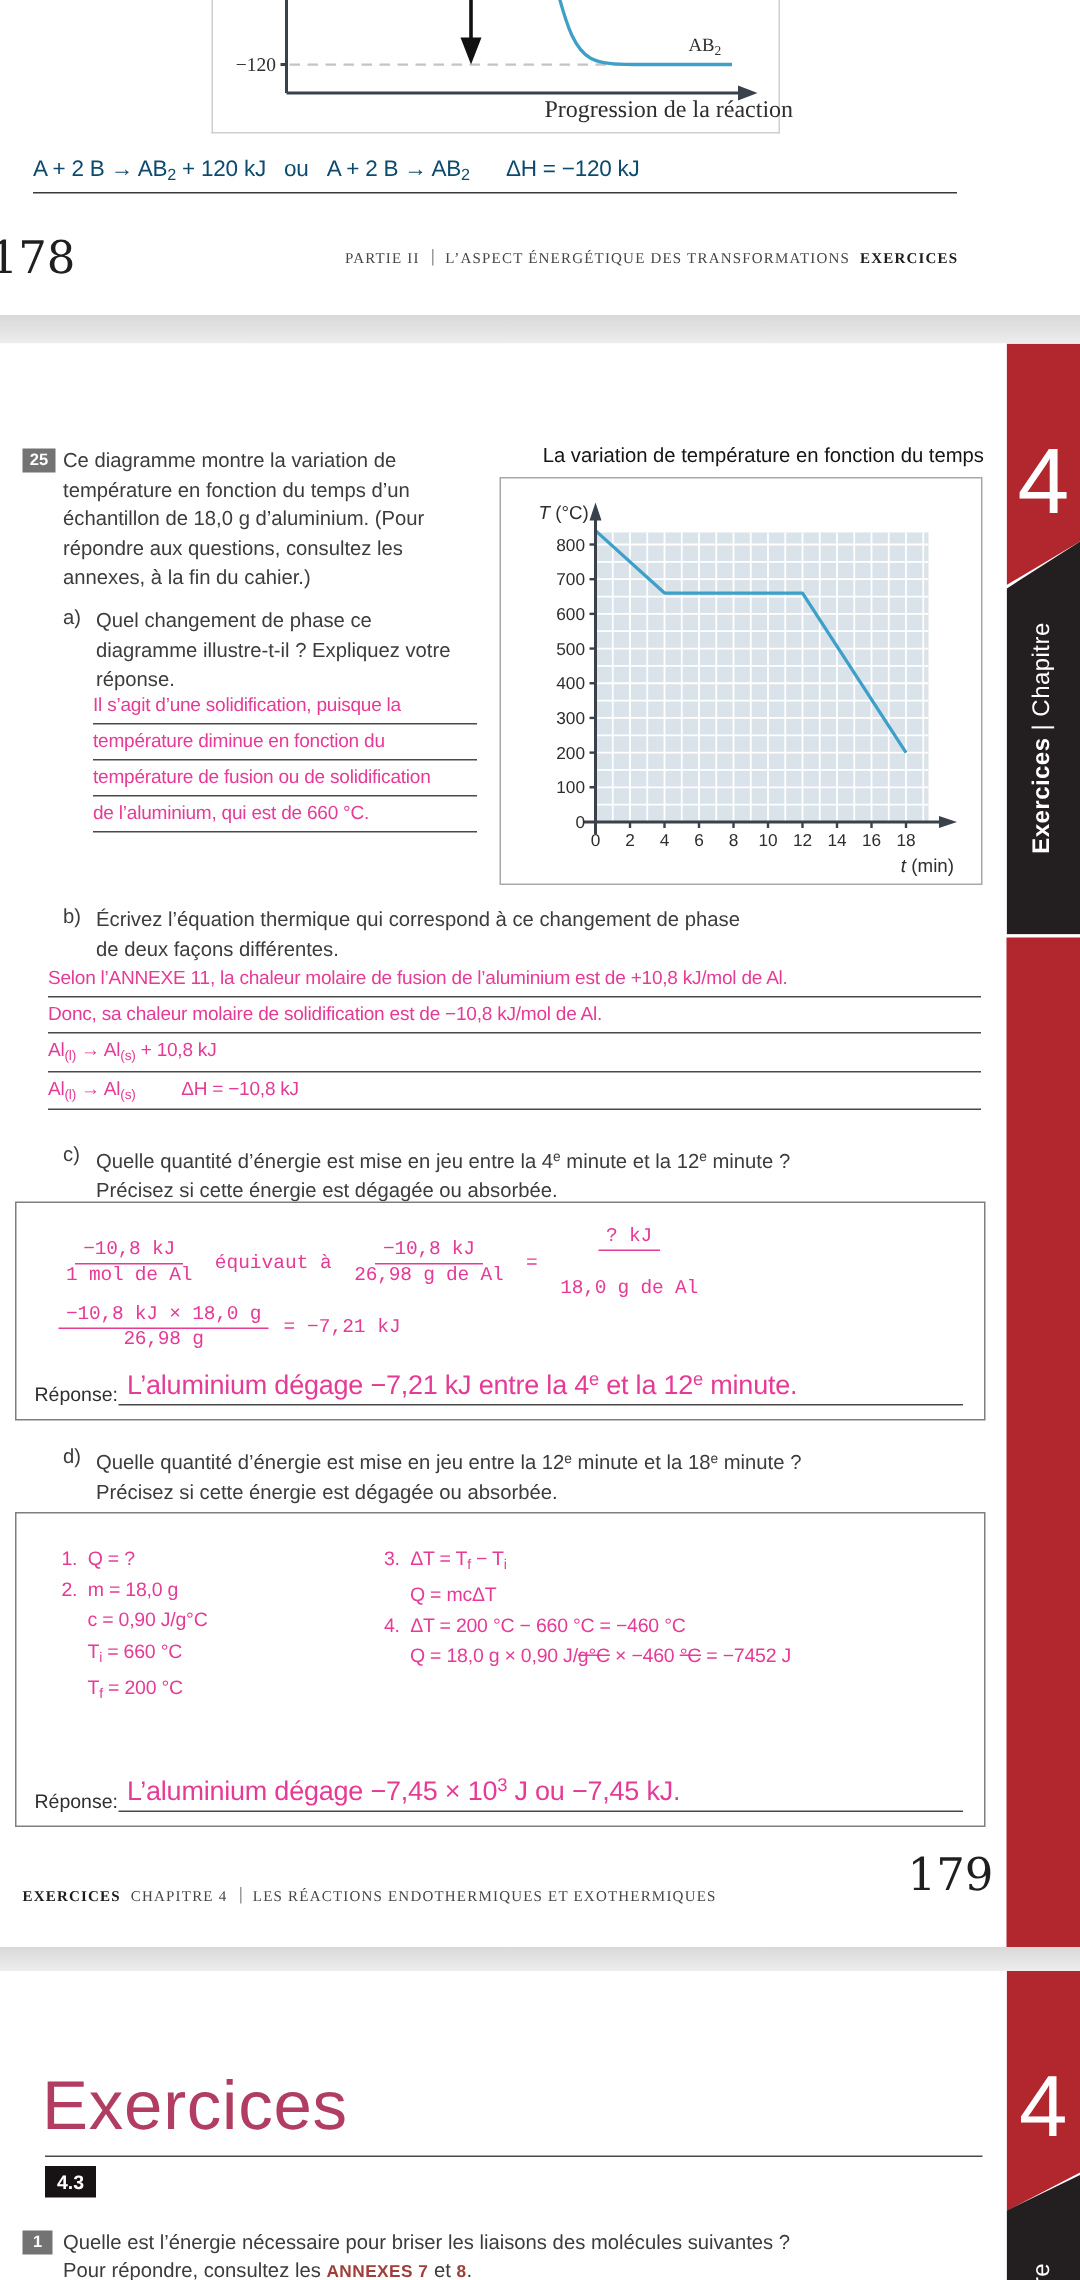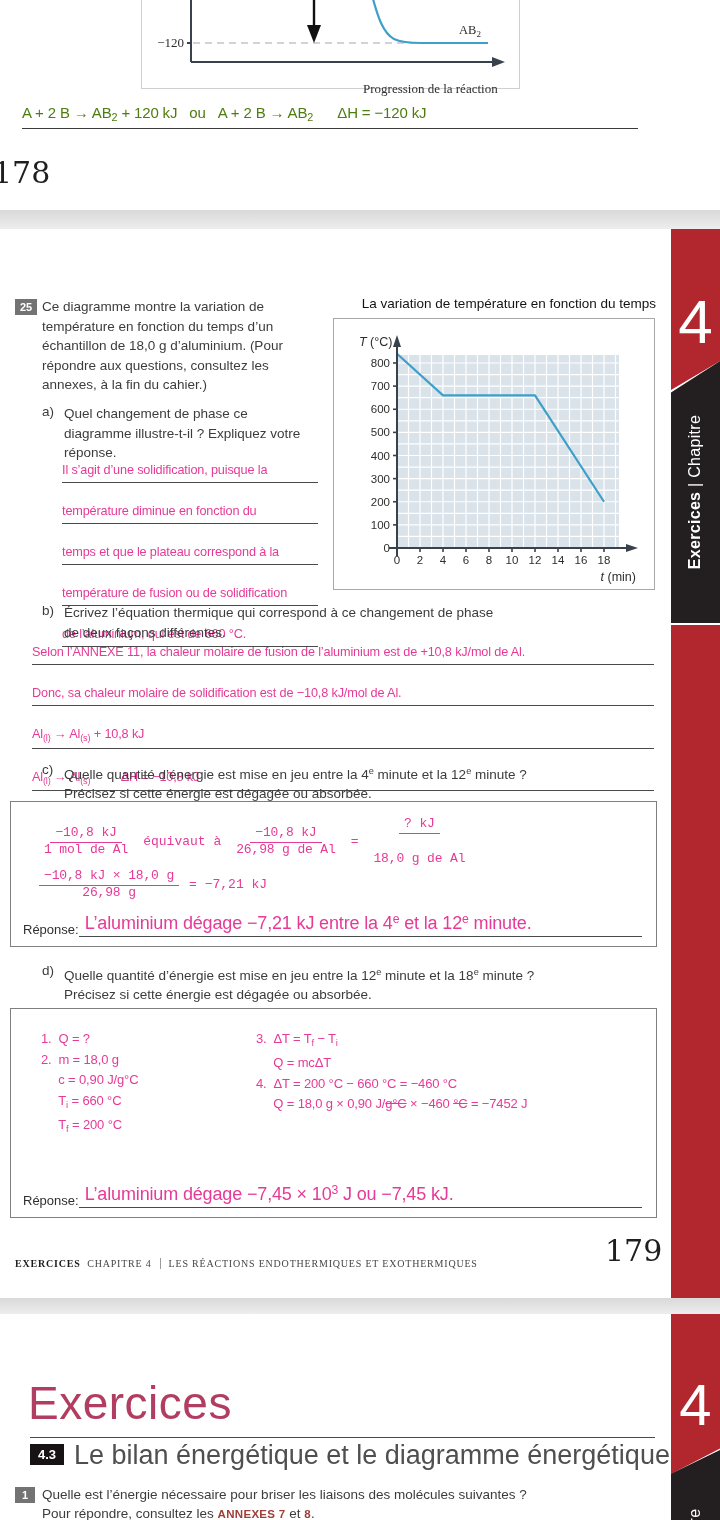--- a/index.html
+++ b/index.html
@@ -7,23 +7,23 @@
        font-family:"Liberation Sans",sans-serif;}
   #screen{position:relative;width:720px;height:1520px;overflow:hidden;background:#fff;}
   .abs{position:absolute;}
   .nowrap{white-space:nowrap;}
 
   
   .band{left:0;width:720px;background:linear-gradient(#d9d9d9,#ededed);}
 
   
   .body-txt{font-size:13.5px;line-height:19.5px;color:#3c3c3c;}
-  .pink{color:#4d7c0f;letter-spacing:-0.15px;}
+  .pink{color:#0c4a6e;letter-spacing:-0.15px;}
   .ans{font-size:12.7px;color:#e63a97;letter-spacing:-0.15px;white-space:nowrap;}
-  .ans-item{padding-bottom:5px;border-bottom:1px solid #4a4a4a;margin-bottom:21px;
+  .ans-item{padding-bottom:5px;border-bottom:1px solid #4a4a4a;margin-bottom:4px;
             font-size:12.7px;color:#e63a97;letter-spacing:-0.15px;white-space:nowrap;}
   .caps{font-family:"Liberation Serif",serif;font-size:10px;letter-spacing:0.8px;color:#46464a;}
   .caps b{color:#1c1c1c;}
   .caps .bar{display:inline-block;border-left:1px solid #9a9a9a;height:11px;
              margin:0 8px;vertical-align:-2px;}
   .pagenum{font-family:"DejaVu Serif",serif;font-size:30px;color:#1f1f1f;}
   sub{font-size:72%;vertical-align:-0.3em;}
   sup{font-size:68%;vertical-align:0.5em;}
   .strike{text-decoration:line-through;}
   .qlabel{font-size:13.5px;color:#3c3c3c;}
@@ -81,27 +81,30 @@
         <line x1="172" y1="0" x2="172" y2="28" stroke="#111" stroke-width="2.4"></line>
         <polygon points="165,26 179,26 172,44" fill="#111"></polygon>
 
         <line x1="49" y1="0" x2="49" y2="63" stroke="#39424c" stroke-width="2"></line>
         <line x1="45" y1="44" x2="49" y2="44" stroke="#39424c" stroke-width="2"></line>
         <line x1="49" y1="63" x2="352" y2="63" stroke="#39424c" stroke-width="2"></line>
         <polygon points="350,58 350,68 363,63" fill="#39424c"></polygon>
       </svg>
       <div class="abs diag-label nowrap" style="left:2px;top:36px;width:40px;text-align:right;font-size:13px;">−120</div>
       <div class="abs diag-label nowrap" style="left:317px;top:24px;">AB<sub>2</sub></div>
-      <div class="abs diag-label nowrap" style="left:221px;top:82px;font-size:13px;">Progression de la réaction</div>
+      <div class="abs diag-label nowrap" style="left:221px;top:66px;font-size:16px;">Progression de la réaction</div>
     </div>
 
     <div class="abs pink nowrap" style="left:22px;top:104px;font-size:15px;">A + 2 B → AB<sub>2</sub> + 120 kJ&nbsp;&nbsp;&nbsp;ou&nbsp;&nbsp;&nbsp;A + 2 B → AB<sub>2</sub>&nbsp;&nbsp;&nbsp;&nbsp;&nbsp;&nbsp;ΔH = −120 kJ</div>
     <div class="abs" style="left:22px;top:128px;width:616px;border-top:1.5px solid #3a3a3a;"></div>
 
     <div class="abs pagenum" style="left:-7px;top:155px;">178</div>
+    <div class="abs caps nowrap" style="left:230px;top:166px;width:408px;text-align:right;">
+      <span>PARTIE II</span><span class="bar"></span><span>L’ASPECT ÉNERGÉTIQUE DES TRANSFORMATIONS</span>&nbsp;&nbsp;<b>EXERCICES</b>
+    </div>
   </div>
 
   <div class="abs band" style="top:210px;height:19px;"></div>
 
   <div class="abs" style="left:0;top:229px;width:720px;height:1069px;background:#fff;"></div>
 
   <div class="abs tab-red" style="left:671px;top:229px;width:49px;height:161px;
               clip-path:polygon(0 0,100% 0,100% 82%,0 100%);">
     <div class="abs tab-num" style="left:0;top:62px;width:49px;">4</div>
   </div>
@@ -122,21 +125,20 @@
 
   <div class="abs qlabel" style="left:42px;top:404px;">a)</div>
   <div class="abs body-txt" style="left:64px;top:404px;width:280px;">
       <div class="nowrap">Quel changement de phase ce</div>
       <div class="nowrap">diagramme illustre-t-il ? Expliquez votre</div>
       <div class="nowrap">réponse.</div>
     </div>
   <div class="abs" style="left:62px;top:463px;width:256px;">
       <div class="ans-item">Il s’agit d’une solidification, puisque la</div>
       <div class="ans-item">température diminue en fonction du</div>
-      <div class="ans-item">temps et que le plateau correspond à la</div>
       <div class="ans-item">température de fusion ou de solidification</div>
       <div class="ans-item">de l’aluminium, qui est de 660 °C.</div>
     </div>
 
   <div class="abs chart-title" style="left:330px;top:296px;width:326px;">La variation de température en fonction du temps</div>
   <div class="abs chart-box" style="left:333px;top:318px;width:320px;height:270px;">
     <svg id="tsvg" width="320" height="270">
         <rect x="63" y="36" width="222" height="193" fill="#DAE3EA"></rect>
         <line x1="63" y1="36" x2="63" y2="229" stroke="#fff" stroke-width="1.2"></line>
         <line x1="74.5" y1="36" x2="74.5" y2="229" stroke="#fff" stroke-width="1.2"></line>
@@ -300,21 +302,20 @@
   </div>
   <div class="abs pagenum" style="left:605px;top:1233px;width:50px;text-align:right;">179</div>
 
   <div class="abs band" style="top:1298px;height:16px;"></div>
 
   <div class="abs" style="left:0;top:1314px;width:720px;height:206px;background:#fff;"></div>
 
   <div class="abs h-exercices" style="left:28px;top:1376px;">Exercices</div>
   <div class="abs" style="left:30px;top:1437px;width:625px;border-top:1.5px solid #4a4a4a;"></div>
   <div class="abs badge-black" style="left:30px;top:1444px;width:34px;height:21px;">4.3</div>
-  <div class="abs h-section nowrap" style="left:74px;top:1440px;">Le bilan énergétique et le diagramme énergétique</div>
 
   <div class="abs badge-red" style="left:15px;top:1487px;width:20px;height:16px;">1</div>
   <div class="abs body-txt nowrap" style="left:42px;top:1485px;">Quelle est l’énergie nécessaire pour briser les liaisons des molécules suivantes ?</div>
   <div class="abs body-txt nowrap" style="left:42px;top:1504px;">
     <span>Pour répondre, consultez les </span><span class="annex">ANNEXES 7</span><span> et </span><span class="annex">8</span><span>.</span>
   </div>
 
   <div class="abs tab-red" style="left:671px;top:1314px;width:49px;height:160px;
               clip-path:polygon(0 0,100% 0,100% 84%,0 100%);">
     <div class="abs tab-num" style="left:0;top:62px;width:49px;font-size:58px;">4</div>

